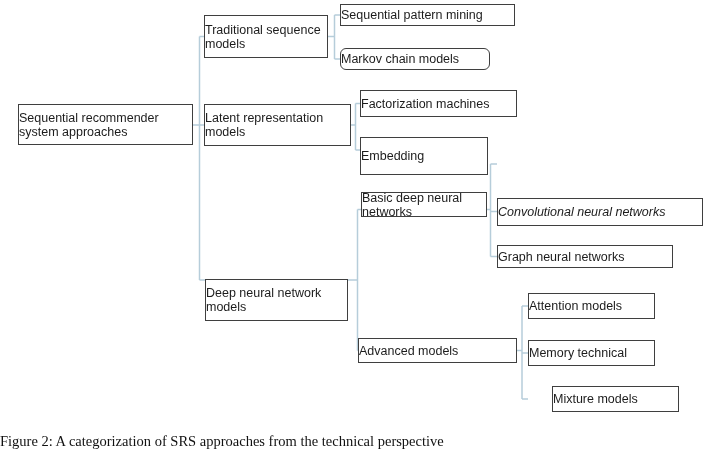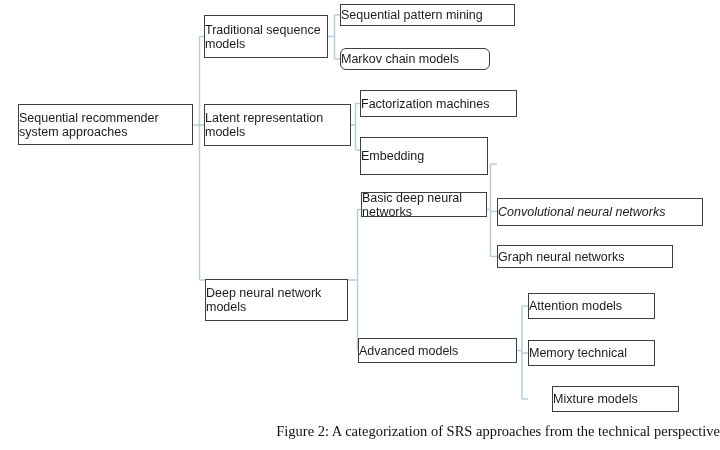--- a/index.html
+++ b/index.html
@@ -39,22 +39,22 @@
     padding: 1px 0;
     font-size: 12.5px;
     line-height: 1.12;
     color: var(--text);
     white-space: normal;
   }
   .caption {
     position: absolute;
     z-index: 1;
     left: 0; right: 0;
-    top: 423px;
-    text-align: right;
+    top: 433px;
+    text-align: left;
     font-family: "Liberation Serif", serif;
     font-size: 14.5px;
     color: #111111;
   }
 </style>
 </head>
 <body>
 
 <div class="stage">
 

